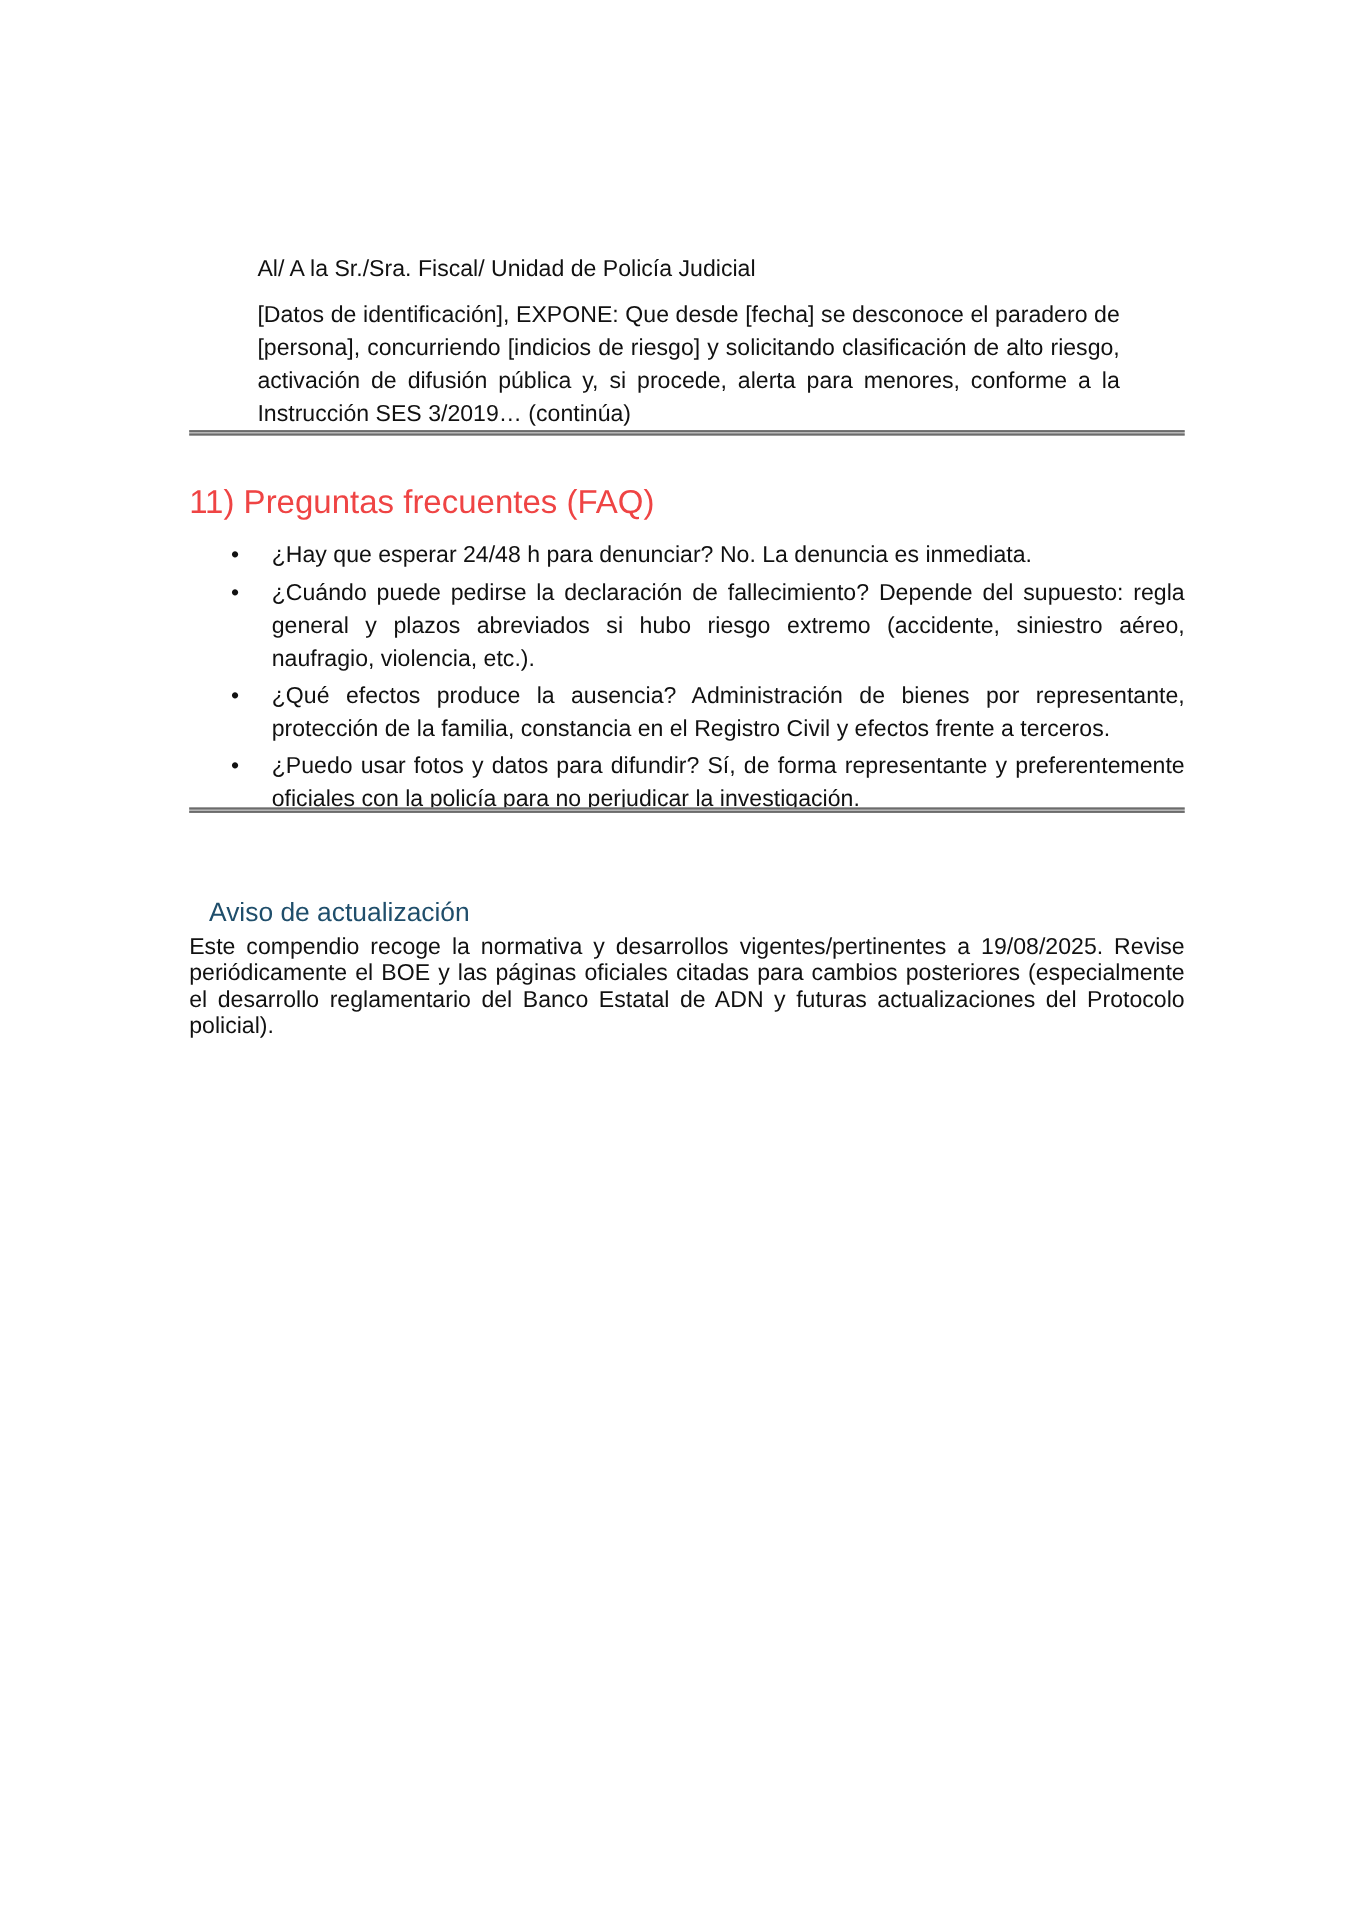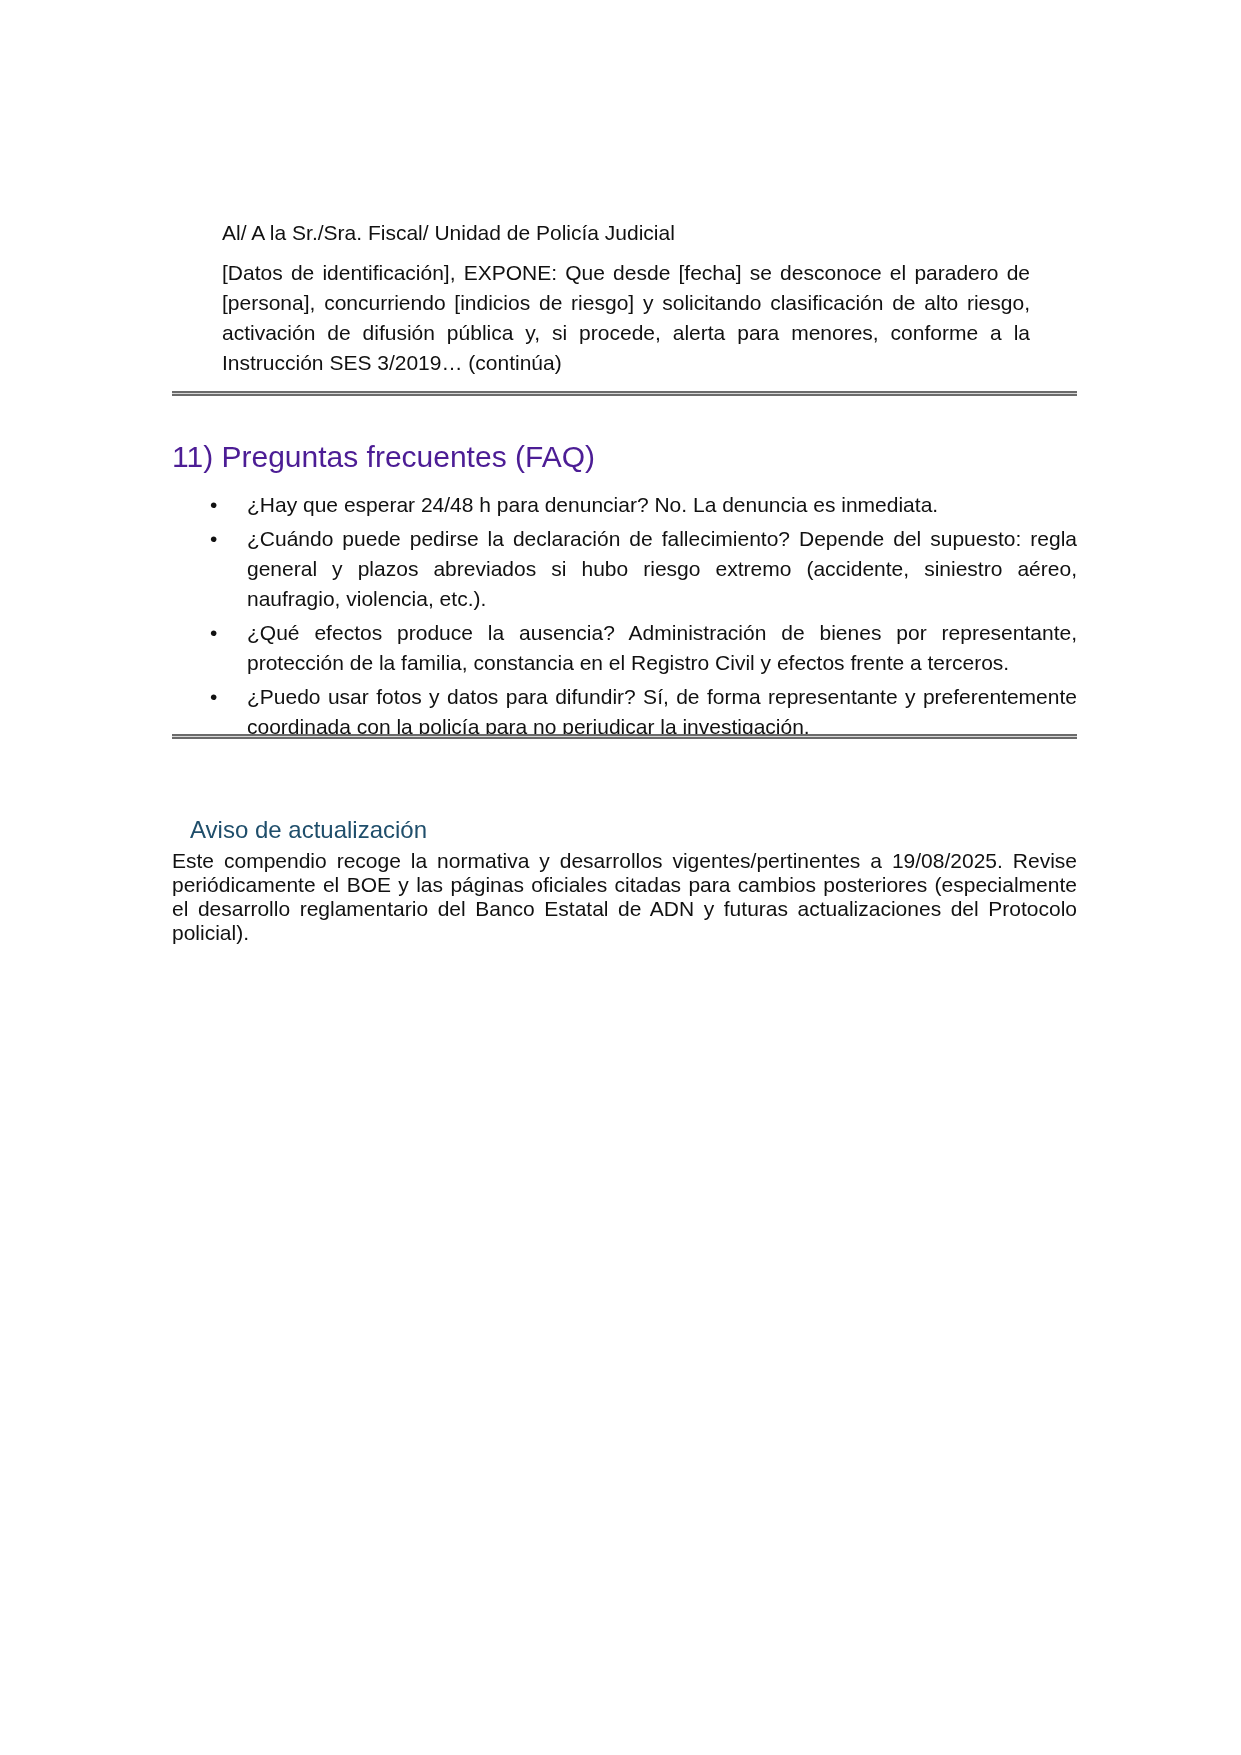--- a/index.html
+++ b/index.html
@@ -1,27 +1,27 @@
 <!DOCTYPE html>
 <html><head>
 <meta charset="utf-8">
 <style>
   html, body { margin: 0; padding: 0; background: #ffffff; }
   body { width: 1241px; height: 1755px; position: relative; overflow: hidden;
          font-family: "Liberation Sans", sans-serif; color: #111; }
   .page { position: absolute; left: 0; top: 0; width: 1241px; height: 1755px; }
   .letter { position: absolute; left: 222px; top: 218px; width: 808px;
             font-size: 21px; line-height: 30px; }
-  .letter p { margin: 0; text-align: justify; }
+  .letter p { margin: 12px; text-align: justify; }
   .letter .to { margin-bottom: 10px; }
   .sep { position: absolute; left: 172px; width: 905px; height: 5px;
          border-top: 2px solid #6b6b6b; border-bottom: 2px solid #6b6b6b;
          background: #d8d8d8; box-sizing: border-box; }
   h2 { position: absolute; left: 172px; top: 440px; margin: 0; font-weight: normal;
-       font-size: 30px; color: #4c1d95; }
+       font-size: 30px; color: #ef4444; }
   ul.faq { position: absolute; left: 172px; top: 490px; width: 905px; margin: 0; padding: 0;
            list-style: none; font-size: 21px; line-height: 30px; }
   ul.faq li { position: relative; padding-left: 75px; margin-bottom: 4px; text-align: justify; }
   ul.faq li .bullet { position: absolute; left: 38px; top: 0; }
   h3 { position: absolute; left: 172px; top: 798px; margin: 18px; font-weight: normal;
        font-size: 24px; color: #1f4e6b; }
   .notice { position: absolute; left: 172px; top: 849px; width: 905px; margin: 0;
             font-size: 21px; line-height: 24px; text-align: justify; }
   b { font-weight: normal; }
 </style>
@@ -47,21 +47,21 @@
     <li>
       <span class="bullet">•</span>
       <span><b>¿Cuándo puede pedirse la declaración de fallecimiento?</b><span> Depende del supuesto: regla general y </span><b>plazos abreviados</b><span> si hubo riesgo extremo (accidente, siniestro aéreo, naufragio, violencia, etc.).</span></span>
     </li>
     <li>
       <span class="bullet">•</span>
       <span><b>¿Qué efectos produce la ausencia?</b><span> Administración de bienes por representante, protección de la familia, constancia en el Registro Civil y efectos frente a terceros.</span></span>
     </li>
     <li>
       <span class="bullet">•</span>
-      <span><b>¿Puedo usar fotos y datos para difundir?</b><span> Sí, de forma </span><b>representante</b><span> y preferentemente </span><b>coordinada con la policía</b><span> para no perjudicar la investigación.</span></span>
+      <span><b>¿Puedo usar fotos y datos para difundir?</b><span> Sí, de forma </span><b>representante</b><span> y preferentemente </span><b>oficiales con la policía</b><span> para no perjudicar la investigación.</span></span>
     </li>
   </ul>
 
   <div class="sep" style="top:734px;"></div>
 
   <h3>Aviso de actualización</h3>
   <p class="notice"><span>Este compendio recoge la normativa y desarrollos </span><b>vigentes/pertinentes a 19/08/2025</b><span>. Revise periódicamente el BOE y las páginas oficiales citadas para cambios posteriores (especialmente el desarrollo reglamentario del </span><b>Banco Estatal de ADN</b><span> y futuras actualizaciones del </span><b>Protocolo policial</b><span>).</span></p>
 
 </div>
 

